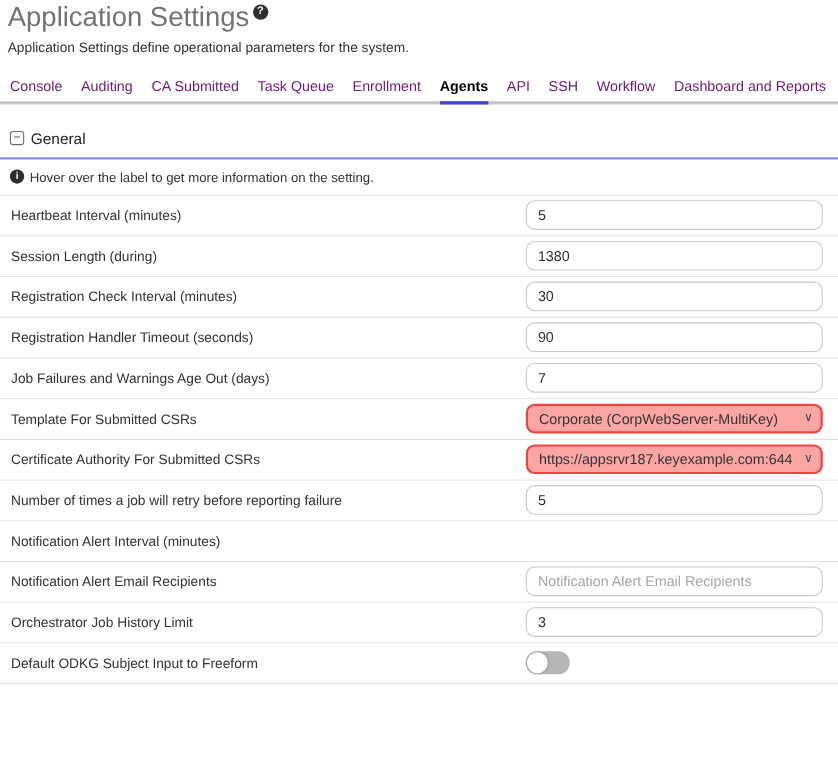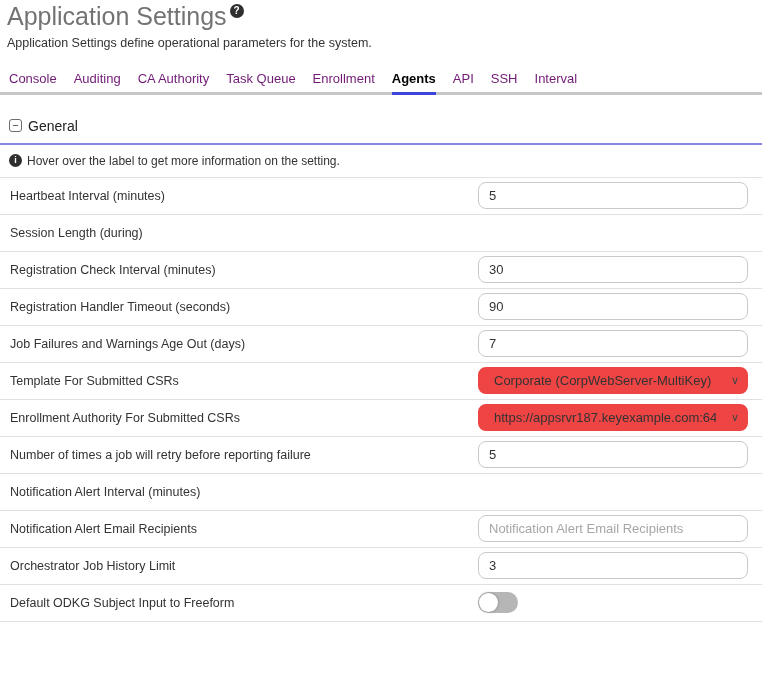--- a/index.html
+++ b/index.html
@@ -74,23 +74,23 @@
     border: 1px solid #c9c9c9; border-radius: 8px;
     padding: 0 10px; font-size: 13px; color: #333;
     font-family: inherit; background: #fff; outline: none;
   }
   .text-input::placeholder { color: #a6a6a6; }
 
   .select-wrap { position: relative; width: 100%; }
   .select-input {
     appearance: none; -webkit-appearance: none; -moz-appearance: none;
     width: 100%; height: 27px;
-    border: 6px solid #ef4444; border-radius: 8px;
+    border: 2px solid #ef4444; border-radius: 8px;
     padding: 0 26px 0 10px; font-size: 13px; color: #333;
-    font-family: inherit; background: #ef4444; outline: none;
+    font-family: inherit; background: #fca5a5; outline: none;
   }
   .select-chevron {
     position: absolute; right: 9px; top: 50%; transform: translateY(-55%);
     font-size: 11px; color: #444; pointer-events: none; line-height: 1;
   }
 
   .toggle {
     width: 40px; height: 21px; border-radius: 11px;
     background: #b6b6b6; position: relative; cursor: pointer; flex: none;
   }
@@ -107,27 +107,28 @@
   <div class="page-title-row">
     <h1 class="page-title">Application Settings</h1>
     <span class="help-badge">?</span>
   </div>
   <p class="subtitle">Application Settings define operational parameters for the system.</p>
 </div>
 
 <nav class="tabs">
     <div class="tab">Console</div>
     <div class="tab">Auditing</div>
-    <div class="tab">CA Authority</div>
+    <div class="tab">CA Submitted</div>
     <div class="tab">Task Queue</div>
     <div class="tab">Enrollment</div>
     <div class="tab active">Agents</div>
     <div class="tab">API</div>
     <div class="tab">SSH</div>
-    <div class="tab">Interval</div>
+    <div class="tab">Workflow</div>
+    <div class="tab">Dashboard and Reports</div>
   </nav>
 
 <div class="section-header">
   <div class="collapse-box">−</div>
   <div class="section-title">General</div>
 </div>
 <hr class="section-divider">
 
 <div class="info-row">
   <span class="info-icon">i</span>
@@ -136,20 +137,23 @@
 
 <div>
     <div class="setting-row">
     <div class="setting-label">Heartbeat Interval (minutes)</div>
     <div class="control-slot">
         <input type="text" class="text-input" value="5" style="">
       </div>
   </div>
     <div class="setting-row">
     <div class="setting-label">Session Length (during)</div>
+    <div class="control-slot">
+        <input type="text" class="text-input" value="1380" style="">
+      </div>
   </div>
     <div class="setting-row">
     <div class="setting-label">Registration Check Interval (minutes)</div>
     <div class="control-slot">
         <input type="text" class="text-input" value="30" style="">
       </div>
   </div>
     <div class="setting-row">
     <div class="setting-label">Registration Handler Timeout (seconds)</div>
     <div class="control-slot">
@@ -162,21 +166,21 @@
         <input type="text" class="text-input" value="7" style="">
       </div>
   </div>
     <div class="setting-row">
     <div class="setting-label">Template For Submitted CSRs</div>
     <div class="control-slot">
         <div class="select-wrap"><select class="select-input"><option>Corporate (CorpWebServer-MultiKey)</option></select><span class="select-chevron">∨</span></div>
       </div>
   </div>
     <div class="setting-row">
-    <div class="setting-label">Enrollment Authority For Submitted CSRs</div>
+    <div class="setting-label">Certificate Authority For Submitted CSRs</div>
     <div class="control-slot">
         <div class="select-wrap"><select class="select-input"><option>https://appsrvr187.keyexample.com:6447\Cor</option></select><span class="select-chevron">∨</span></div>
       </div>
   </div>
     <div class="setting-row">
     <div class="setting-label">Number of times a job will retry before reporting failure</div>
     <div class="control-slot">
         <input type="text" class="text-input" value="5" style="">
       </div>
   </div>

